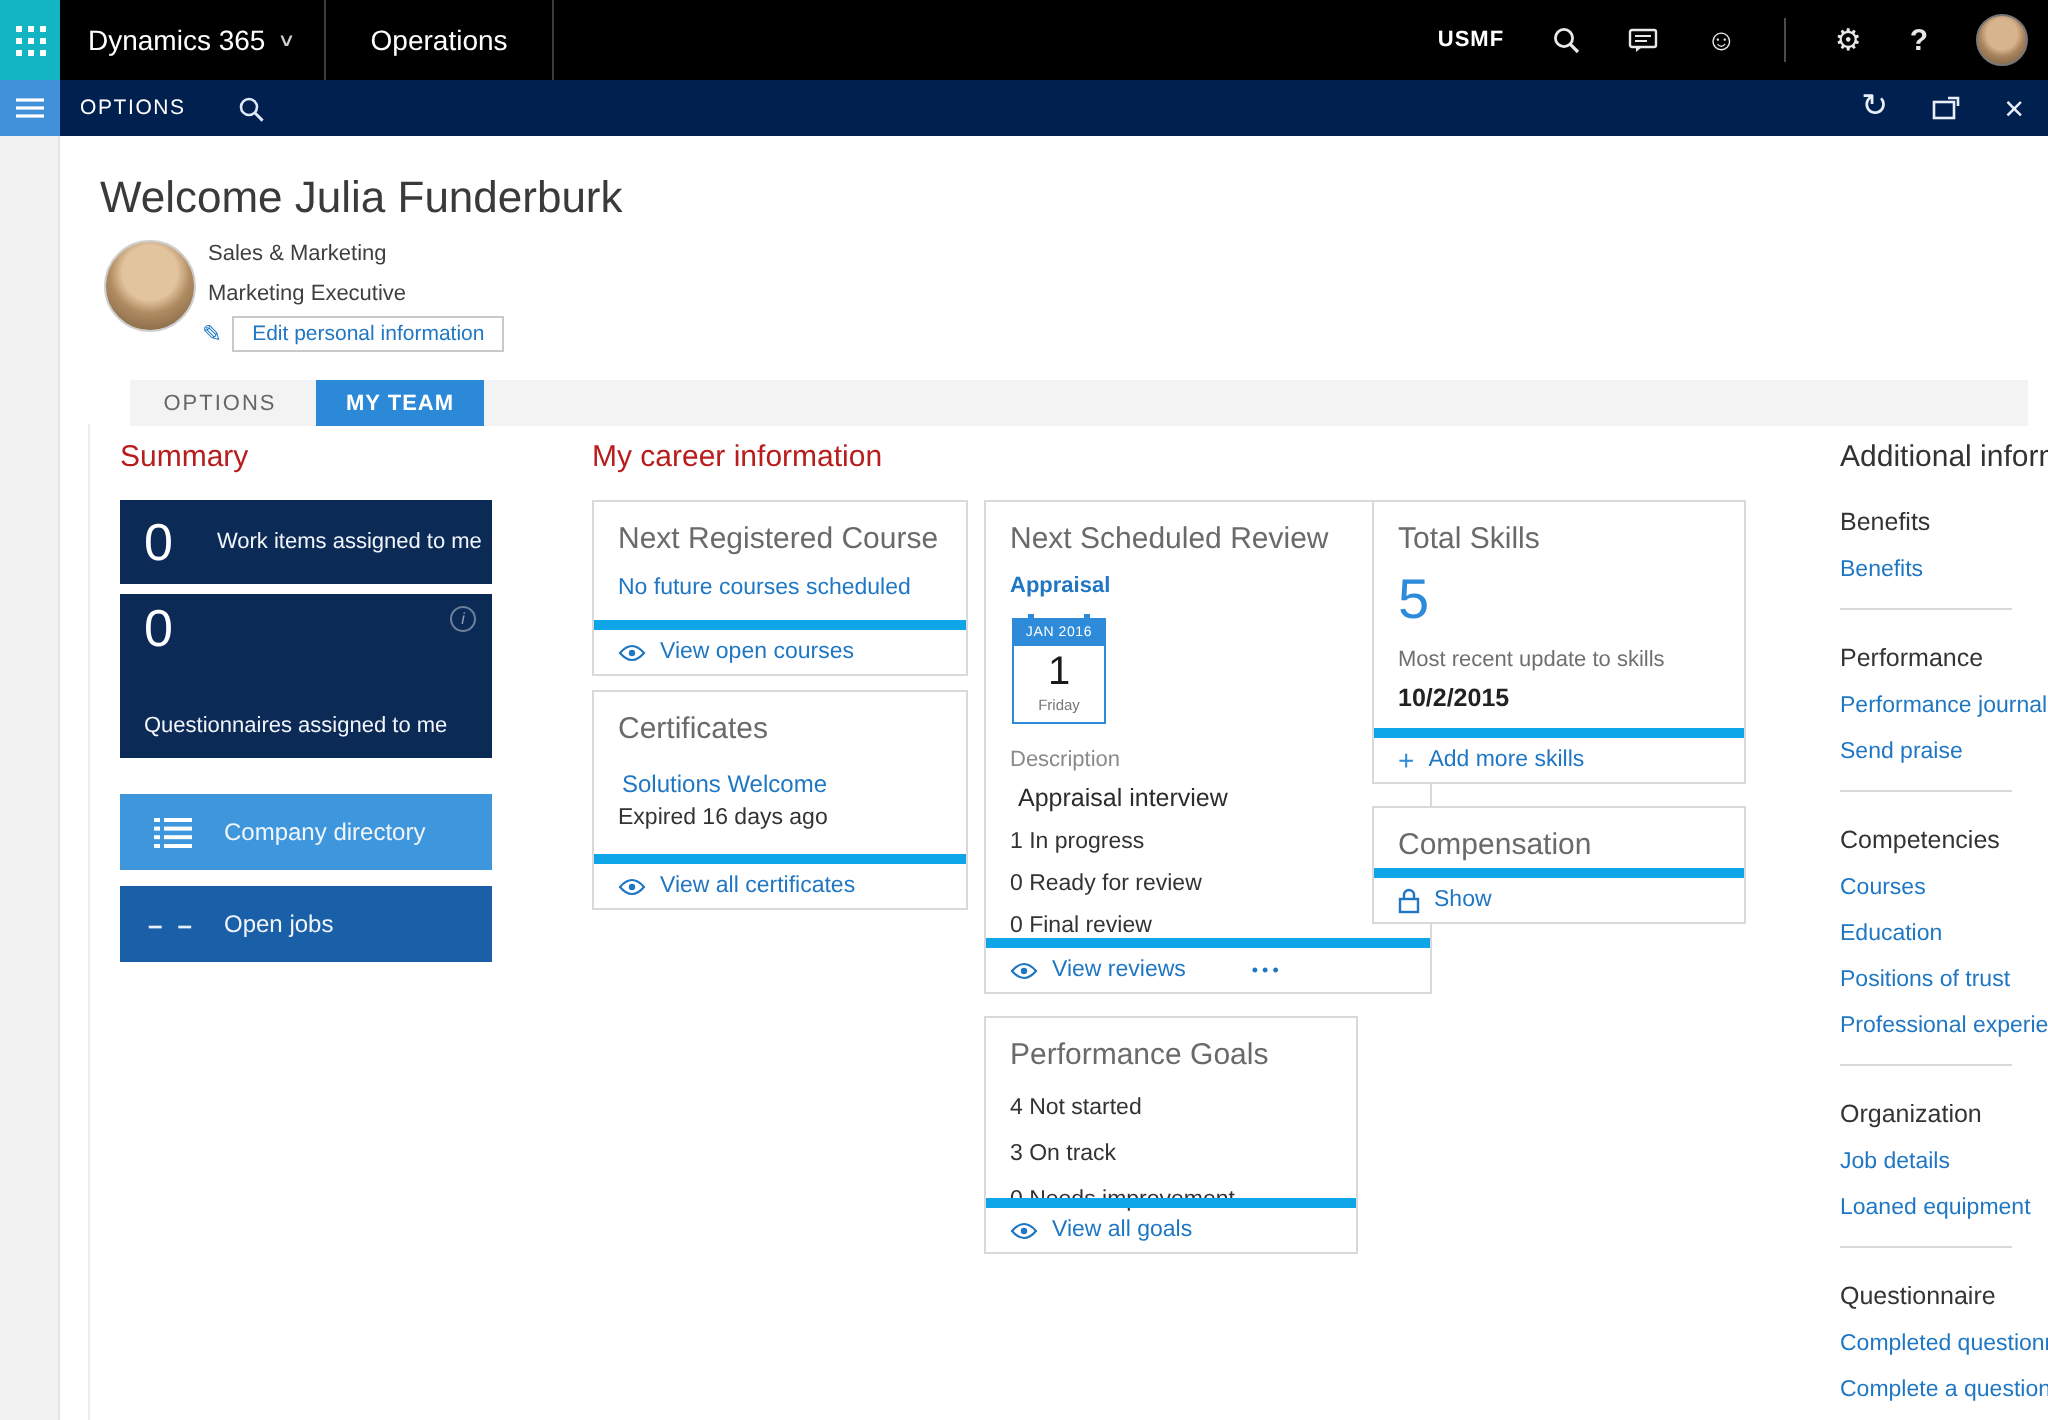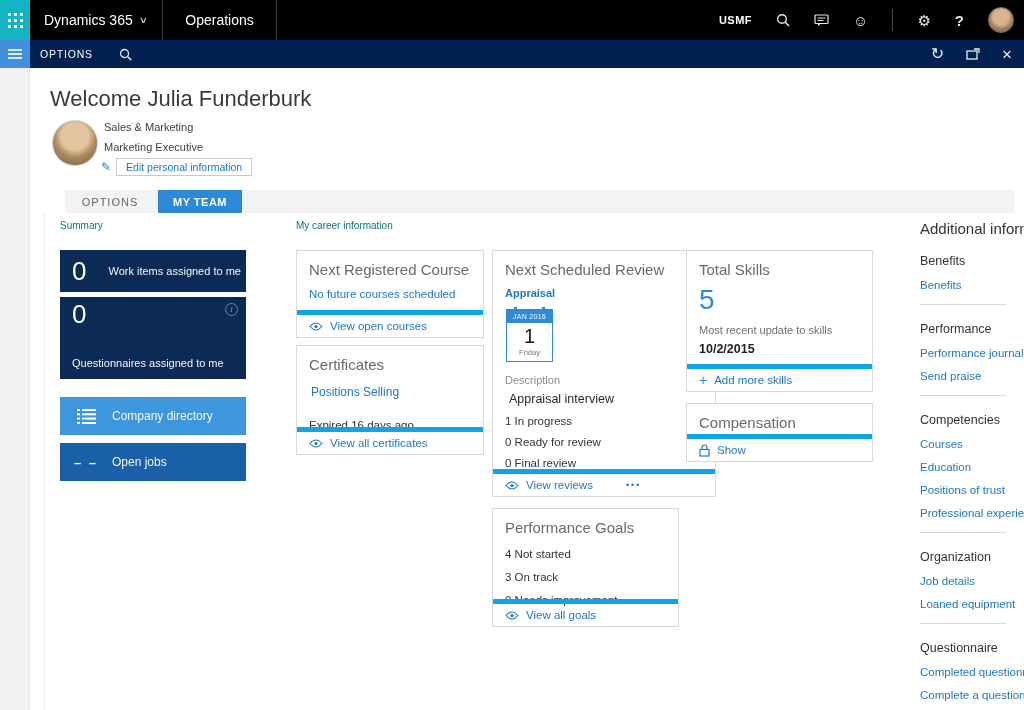--- a/index.html
+++ b/index.html
@@ -40,21 +40,21 @@
   .edit-btn { border:1px solid #c9c9c9; padding:2px 9px; font-size:10.5px; color:#1f77c4; background:#fff; }
 
   
   .tabstrip { position:absolute; left:65px; top:190px; width:949px; height:23px; background:#f3f3f3; display:flex; }
   .tab { height:23px; display:flex; align-items:center; justify-content:center; font-size:11px; letter-spacing:1px; cursor:pointer; }
   .tab.overview { width:90px; color:#666; }
   .tab.myteam { padding:0 15px; background:#2c89d8; color:#fff; margin-left:3px; font-weight:bold; letter-spacing:.5px; }
 
   .panel-vline { position:absolute; left:44px; top:212px; bottom:0; width:1px; background:#ededed; }
 
-  .section-heading { position:absolute; font-size:10px; color:#0f766e; }
+  .section-heading { position:absolute; font-size:15px; color:#b91c1c; }
 
   
   .tile { position:absolute; left:60px; width:186px; color:#fff; cursor:pointer; }
   .tile-dark { background:#0c2a56; }
   .tile-count { font-size:26px; font-weight:300; }
   .tile-label { font-size:11px; color:#f2f6fb; }
   .tile1 { top:250px; height:42px; display:flex; align-items:center; }
   .tile1 .tile-count { margin-left:12px; }
   .tile1 .tile-label { margin-left:22px; }
   .tile2 { top:297px; height:82px; }
@@ -72,21 +72,21 @@
   .card-title { font-size:15px; color:#6a6a6a; padding:10px 12px 0; font-weight:400; }
   .card-link { color:#1f77c4; font-size:11.5px; cursor:pointer; }
   .card-text { color:#333; font-size:11.5px; }
   .card-footer { position:absolute; left:0; right:0; bottom:0; height:27px; border-top:5px solid #0ea5e9; display:flex; align-items:center; gap:7px; padding:0 12px; color:#1f77c4; font-size:11.5px; cursor:pointer; }
   .stat-line { font-size:11.5px; color:#333; padding:0 12px; margin-top:9px; }
 
   .c1 { left:296px; top:250px; width:188px; height:88px; }
   .c1 .status { padding:0 12px; margin-top:10px; display:block; }
   .c2 { left:296px; top:345px; width:188px; height:110px; }
   .c2 .cert { padding:0 14px; margin-top:12px; display:block; font-size:12px; }
-  .c2 .expired { padding:0 12px; margin-top:20px; }
+  .c2 .expired { padding:0 12px; margin-top:4px; }
   .c3 { left:492px; top:250px; width:224px; height:247px; }
   .c3 .review-link { padding:0 12px; margin-top:9px; display:block; font-weight:bold; font-size:11px; }
   .calendar { position:relative; margin:10px 0 0 13px; width:47px; border:1px solid #2e8bd9; background:#fff; }
   .calendar::before, .calendar::after { content:""; position:absolute; top:-3px; width:3px; height:3px; background:#2e8bd9; }
   .calendar::before { left:7px; } .calendar::after { right:7px; }
   .cal-month { background:#2e8bd9; color:#fff; font-size:7px; text-align:center; padding:3px 0; letter-spacing:.3px; }
   .cal-day { font-size:20px; color:#1a1a1a; text-align:center; line-height:1.1; padding-top:2px; }
   .cal-weekday { font-size:7.5px; color:#777; text-align:center; padding:1px 0 4px; }
   .desc-label { font-size:11px; color:#8a8a8a; padding:0 12px; margin-top:12px; }
   .desc-value { font-size:12.5px; color:#2b2b2b; padding:0 16px; margin-top:6px; }
@@ -253,21 +253,21 @@
       <svg width="14" height="9" viewBox="0 0 14 9">
           <path d="M1 4.5 Q7 -2.5 13 4.5 Q7 11.5 1 4.5 Z" fill="none" stroke="#1f77c4" stroke-width="1.1"></path>
           <circle cx="7" cy="4.5" r="1.6" fill="#1f77c4"></circle>
         </svg>
       <span>View open courses</span>
     </div>
   </div>
 
   <div class="card c2">
     <div class="card-title">Certificates</div>
-    <span class="card-link cert">Positions Selling</span>
+    <span class="card-link cert">Solutions Welcome</span>
     <div class="card-text expired">Expired 16 days ago</div>
     <div class="card-footer">
       <svg width="14" height="9" viewBox="0 0 14 9">
           <path d="M1 4.5 Q7 -2.5 13 4.5 Q7 11.5 1 4.5 Z" fill="none" stroke="#1f77c4" stroke-width="1.1"></path>
           <circle cx="7" cy="4.5" r="1.6" fill="#1f77c4"></circle>
         </svg>
       <span>View all certificates</span>
     </div>
   </div>
 

